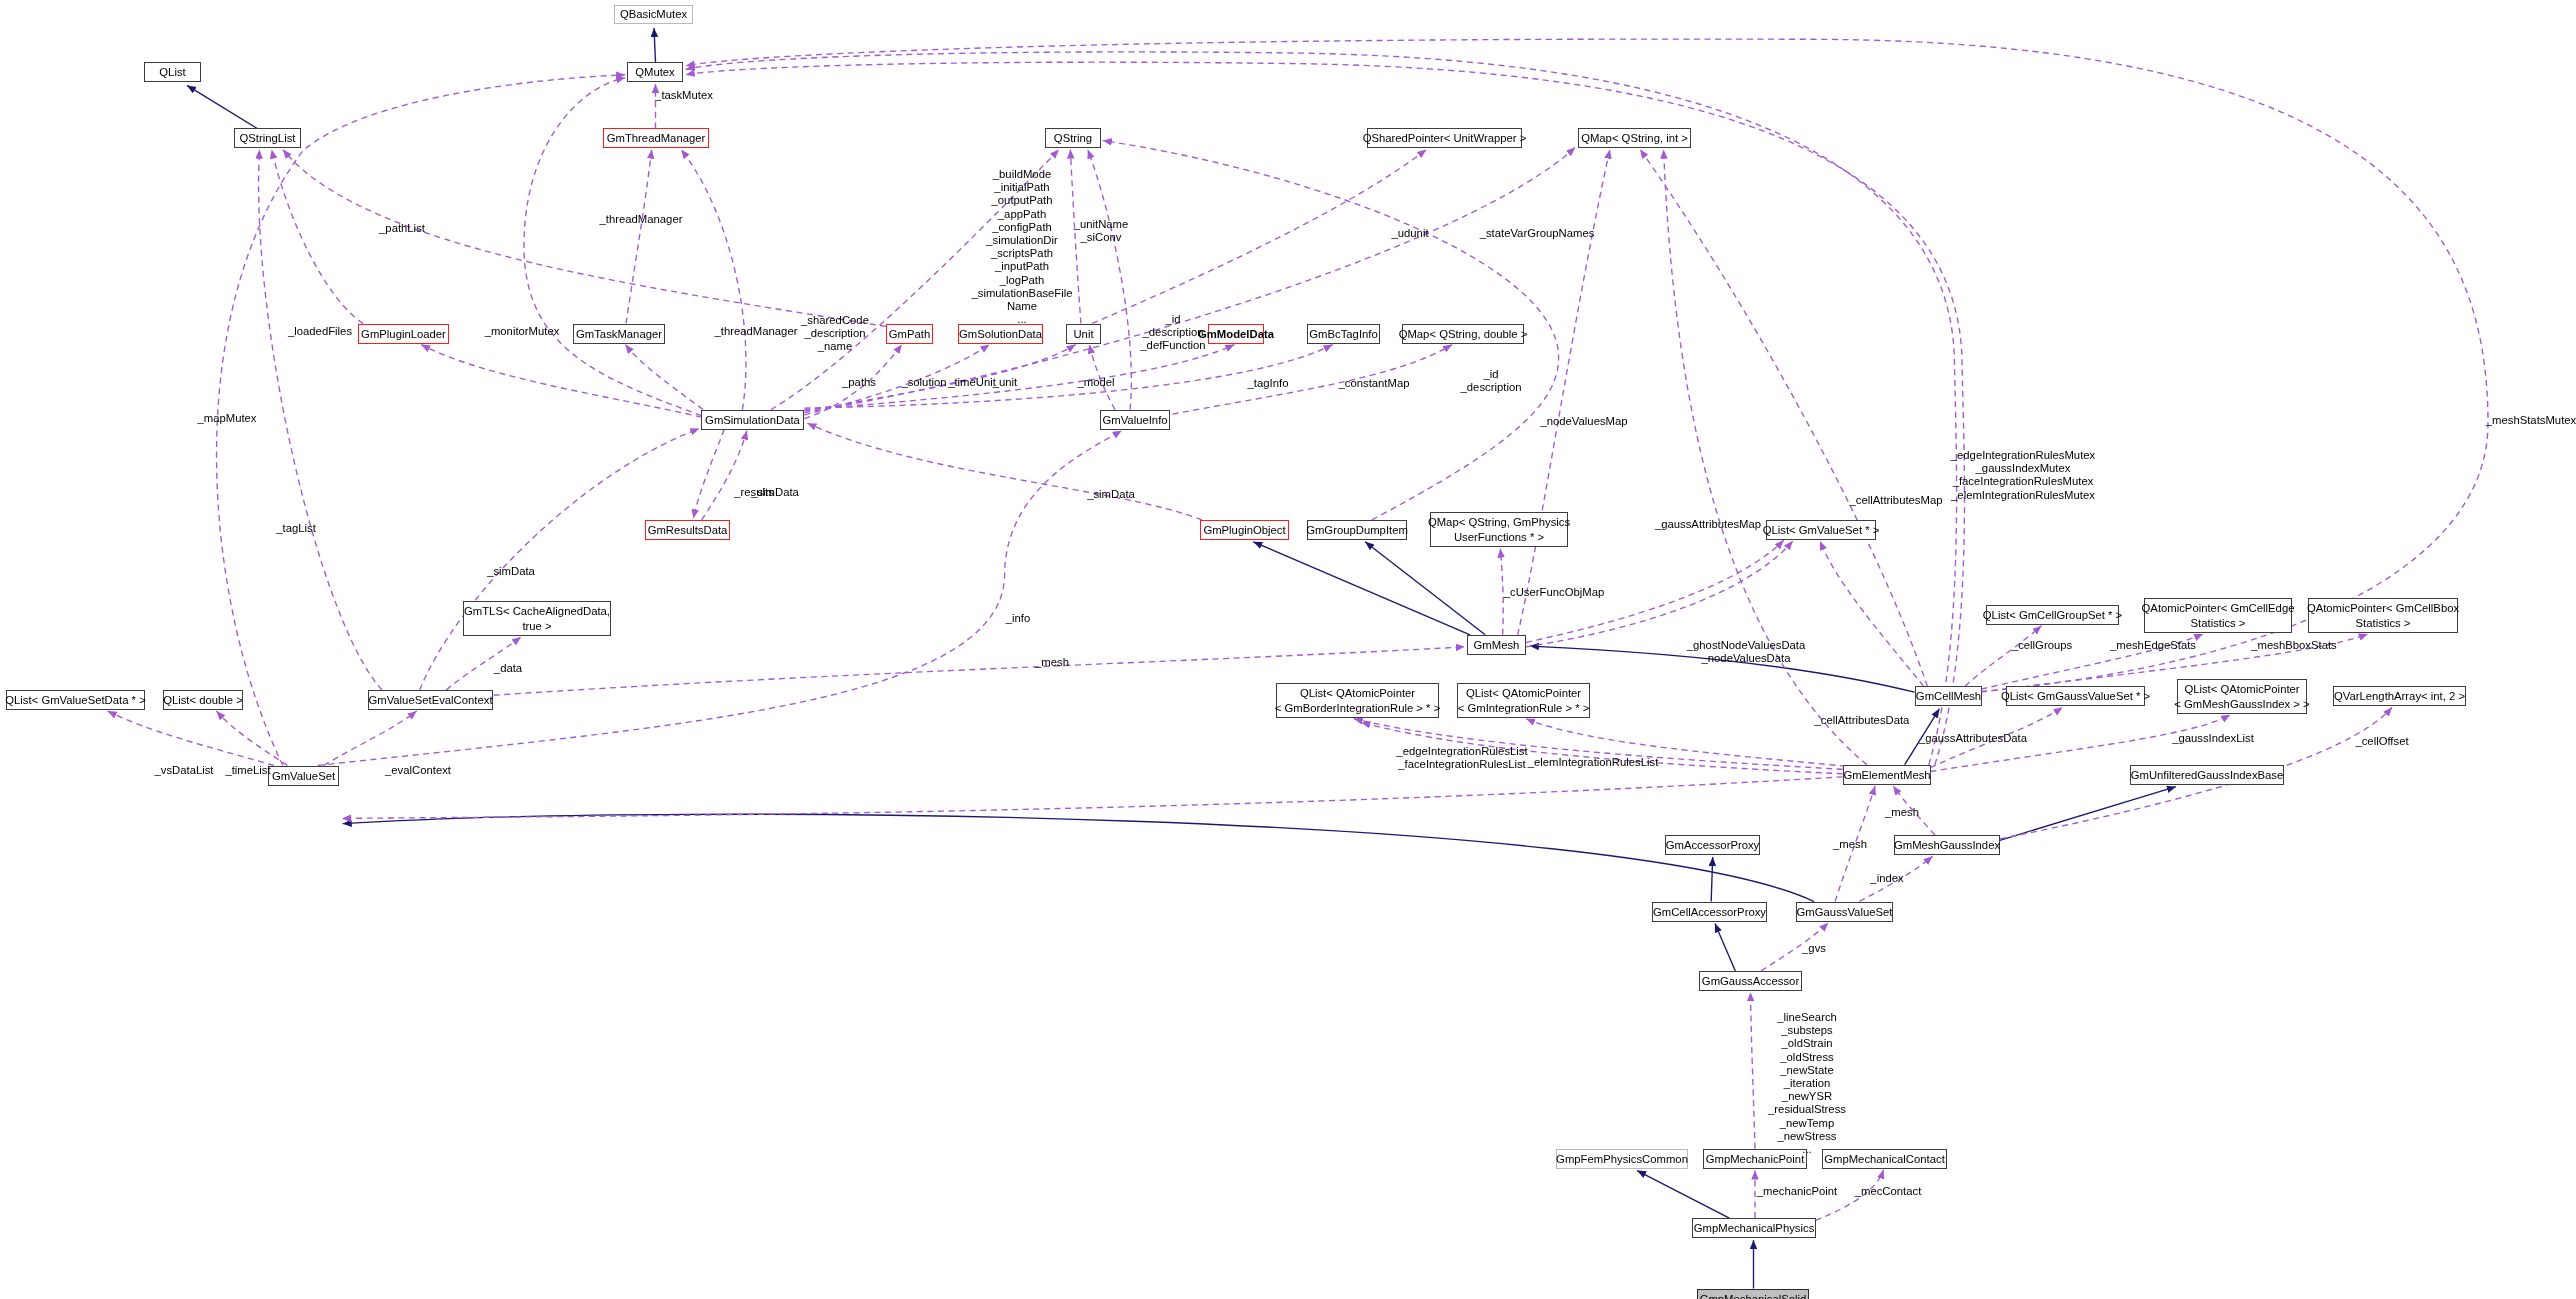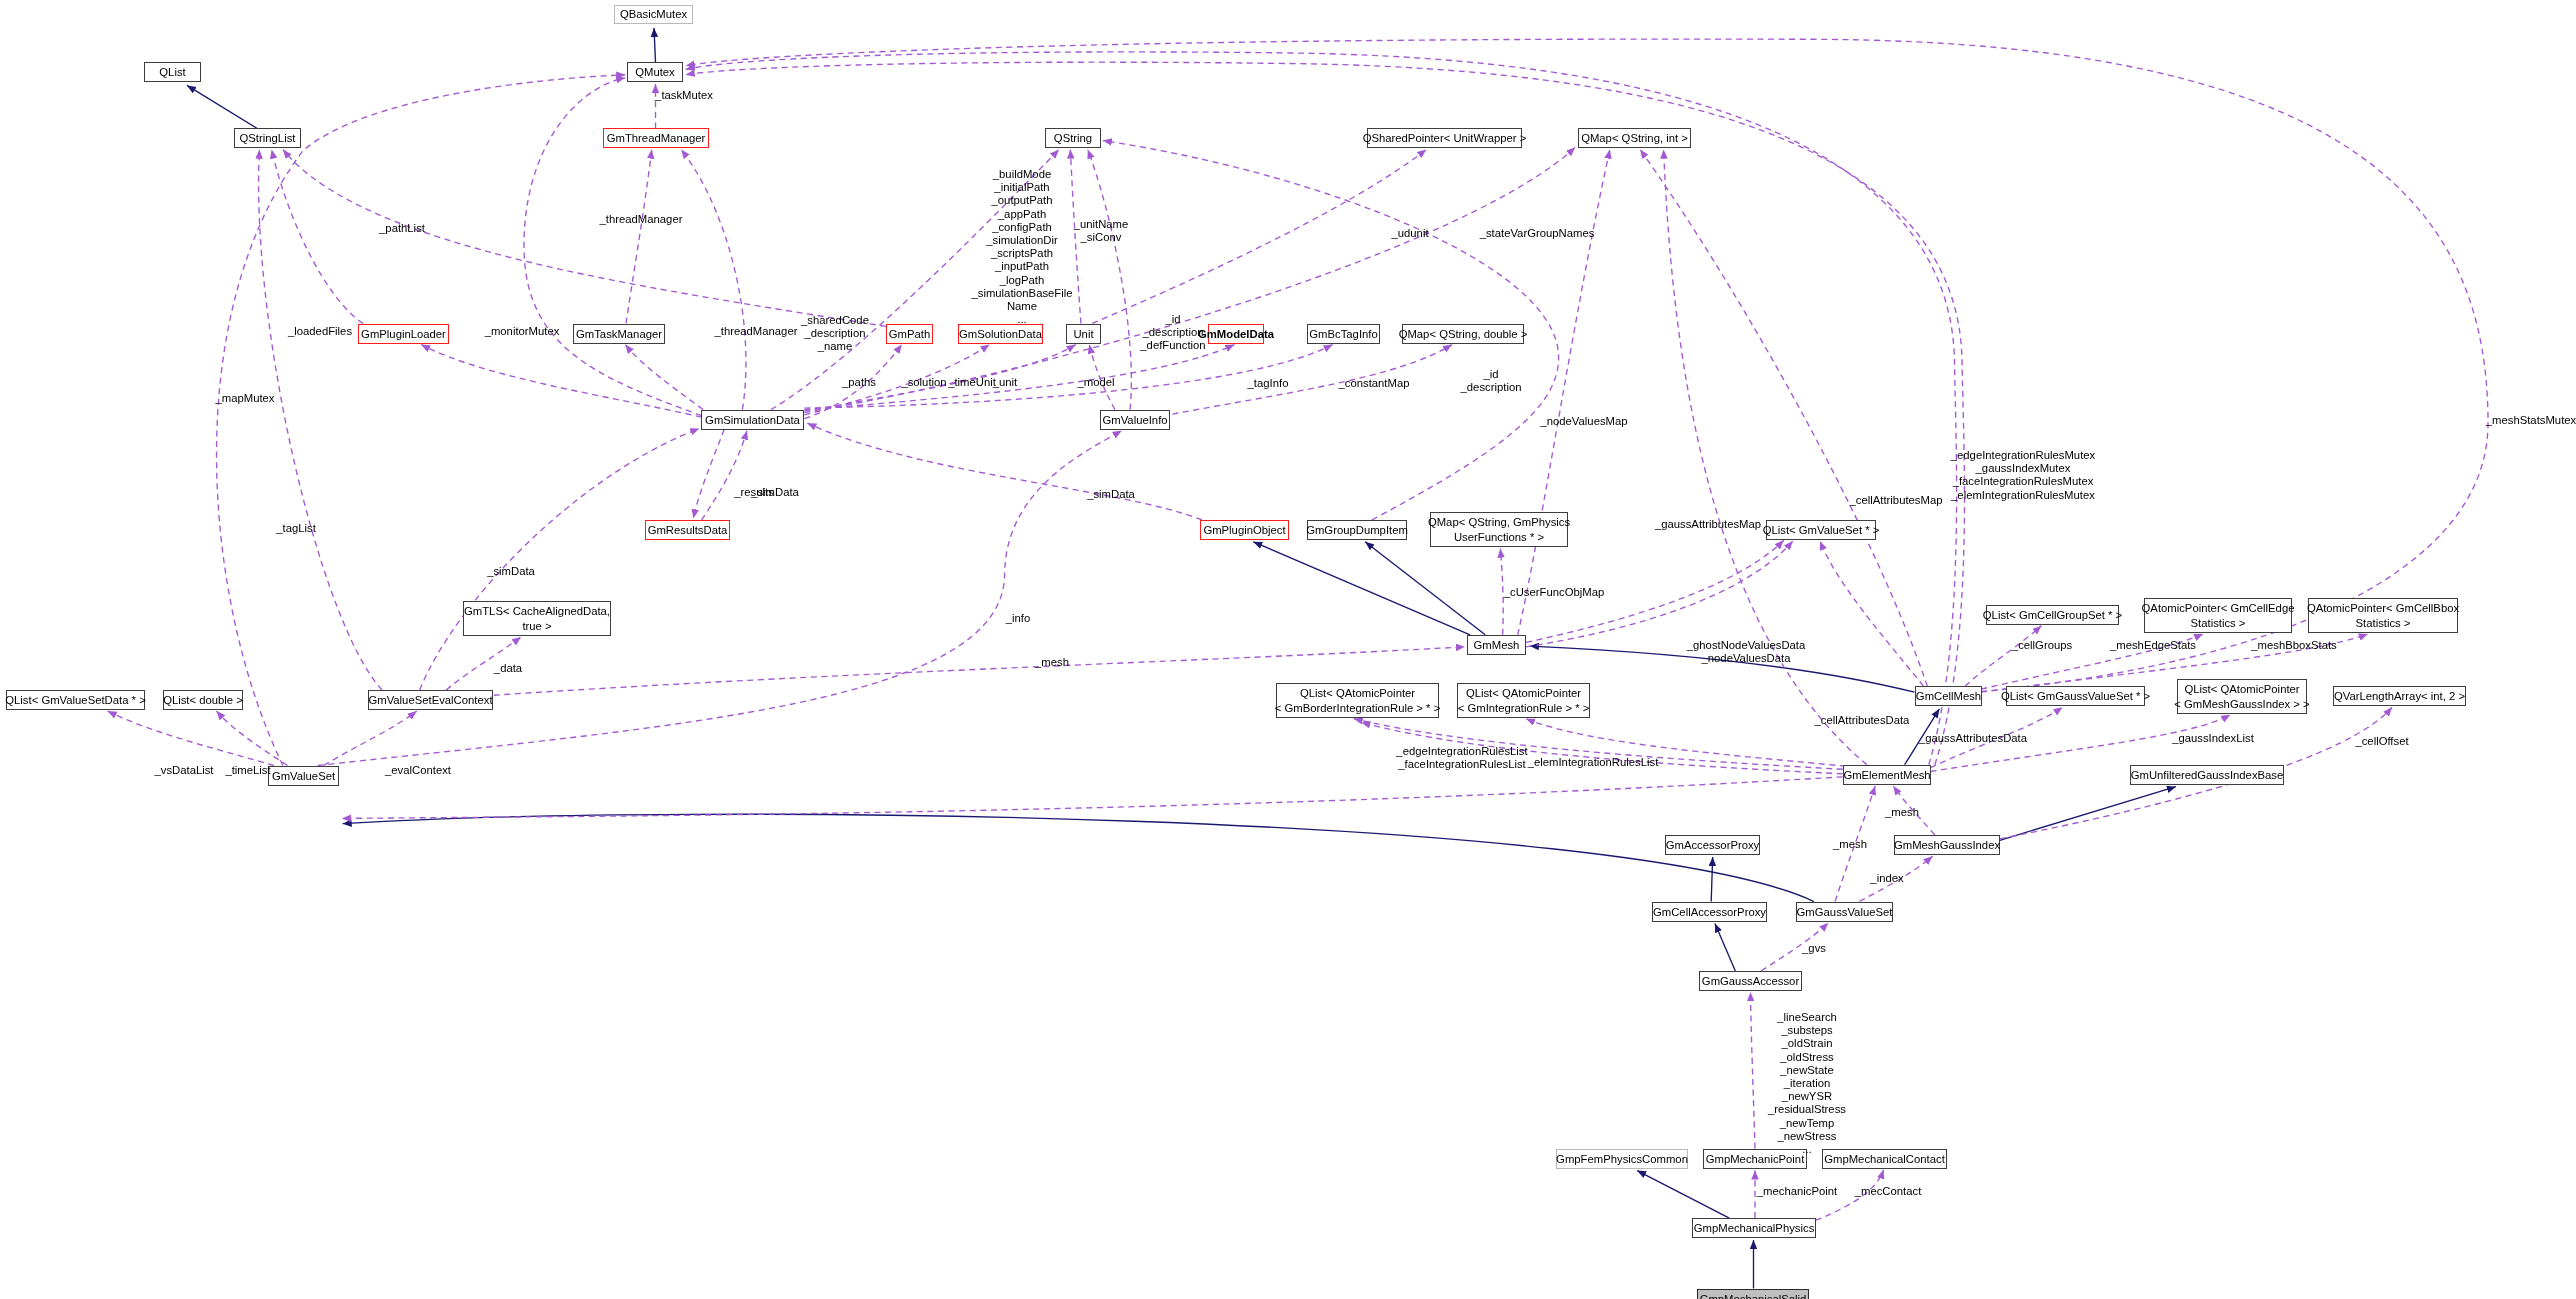--- a/index.html
+++ b/index.html
@@ -337,21 +337,21 @@
     <div class="elabel" style="left: 1374px; top: 377px;">
       <div>_constantMap</div>
     </div>
     <div class="elabel" style="left: 1491px; top: 368px;">
       <div>_id</div>
       <div>_description</div>
     </div>
     <div class="elabel" style="left: 1584px; top: 415px;">
       <div>_nodeValuesMap</div>
     </div>
-    <div class="elabel" style="left: 227px; top: 392px; margin-left: 18px;">
+    <div class="elabel" style="left: 227px; top: 412px;">
       <div>_mapMutex</div>
     </div>
     <div class="elabel" style="left: 2531px; top: 414px;">
       <div>_meshStatsMutex</div>
     </div>
     <div class="elabel" style="left: 2023px; top: 449px;">
       <div>_edgeIntegrationRulesMutex</div>
       <div>_gaussIndexMutex</div>
       <div>_faceIntegrationRulesMutex</div>
       <div>_elemIntegrationRulesMutex</div>

